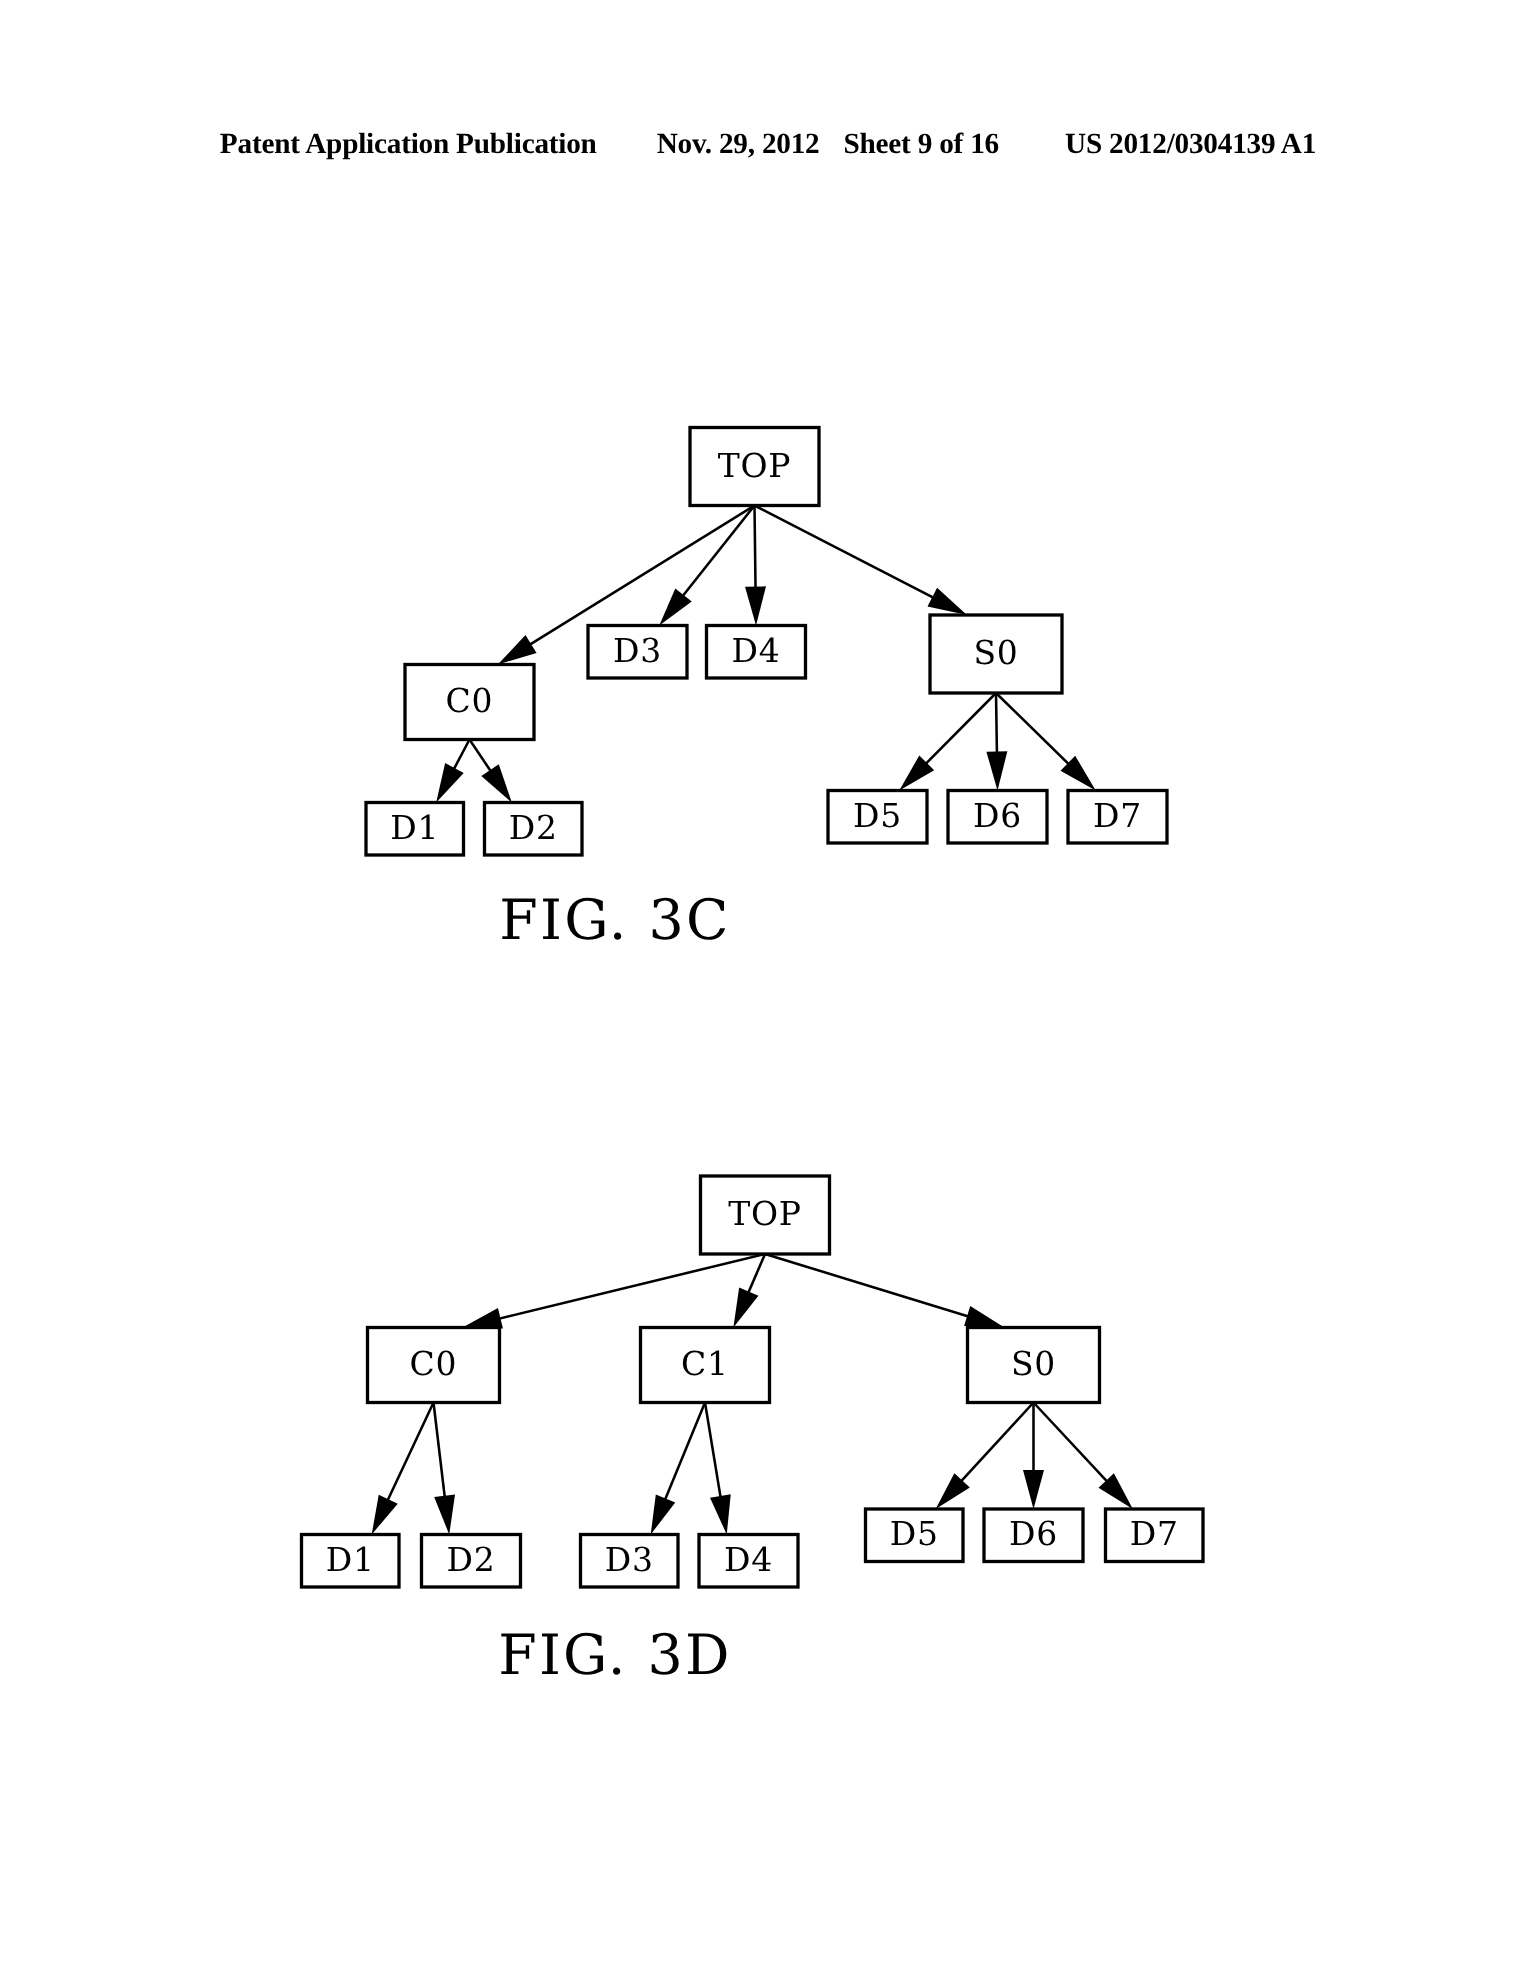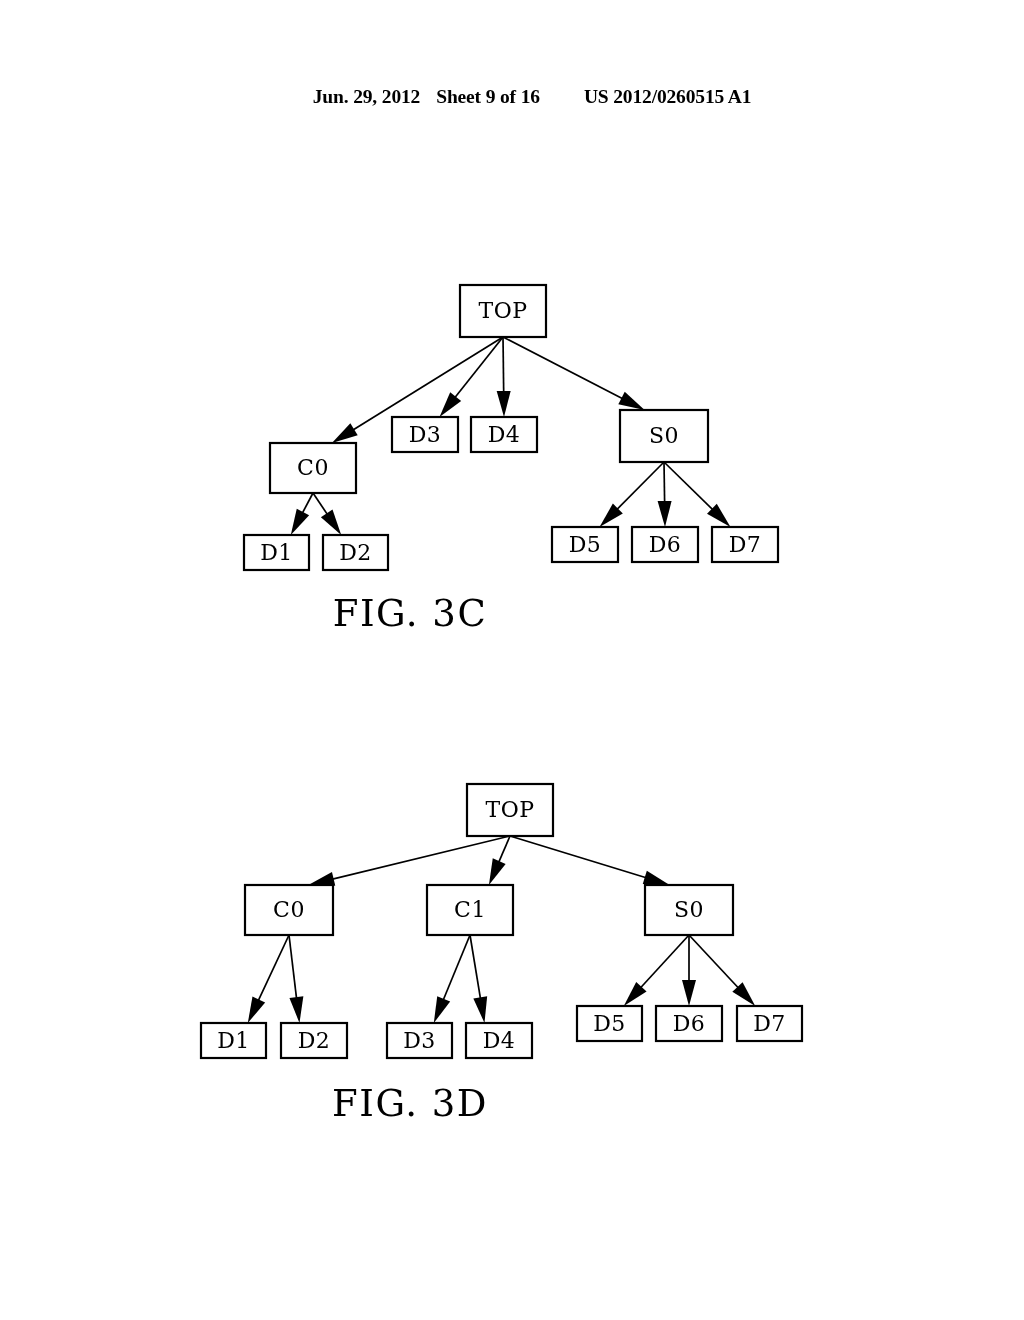--- a/index.html
+++ b/index.html
@@ -77,26 +77,27 @@
   }
   .edge-head {
     fill: #000000;
     stroke: none;
   }
 </style>
 </head>
 <body>
 
 <div id="patent-header">
+  <span class="hdr-seg">Patent Application Publication</span>
   <span class="gap-wide"></span>
-  <span class="hdr-seg">Jun. 29, 2012</span>
+  <span class="hdr-seg">Nov. 29, 2012</span>
   <span class="gap-mid"></span>
   <span class="hdr-seg">Sheet 9 of 16</span>
   <span class="gap-big"></span>
-  <span class="hdr-seg">US 2012/0260515 A1</span>
+  <span class="hdr-seg">US 2012/0304139 A1</span>
 </div>
 
 <div class="figure-block" id="figure-3c">
   <svg class="figure-svg" id="svg-3c" width="1024" height="330" viewBox="0 0 1024 330">
       <g>
         <g>
           <line x1="503" y1="77" x2="344.0758227152171" y2="175.4683352360708" class="edge-line"></line>
           <polygon points="331.92,183 350.3346669404294,163.35566133785463 357.7083247512691,175.2564667933119" class="edge-head"></polygon>
         </g>
         <g>

